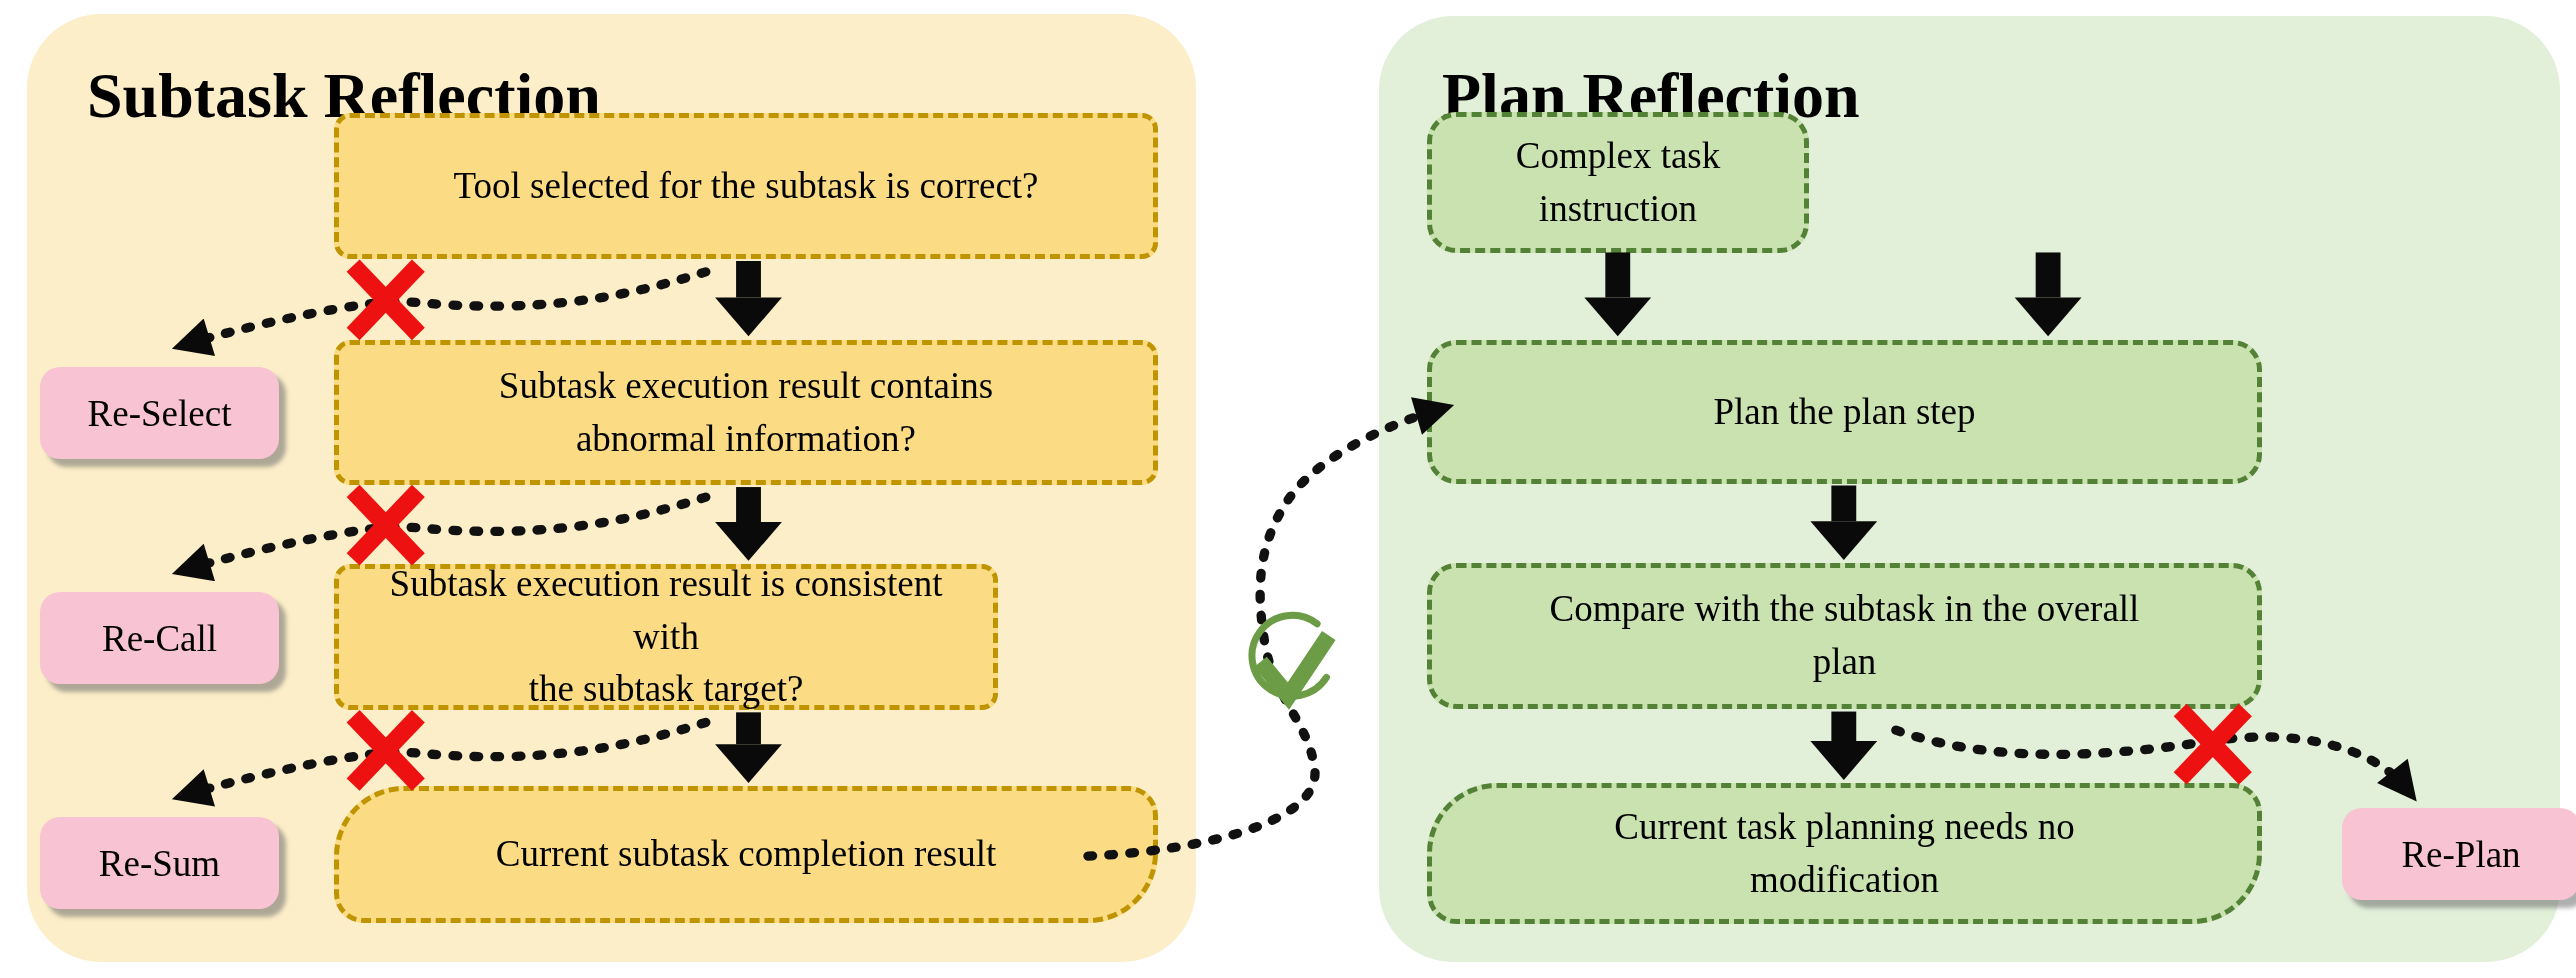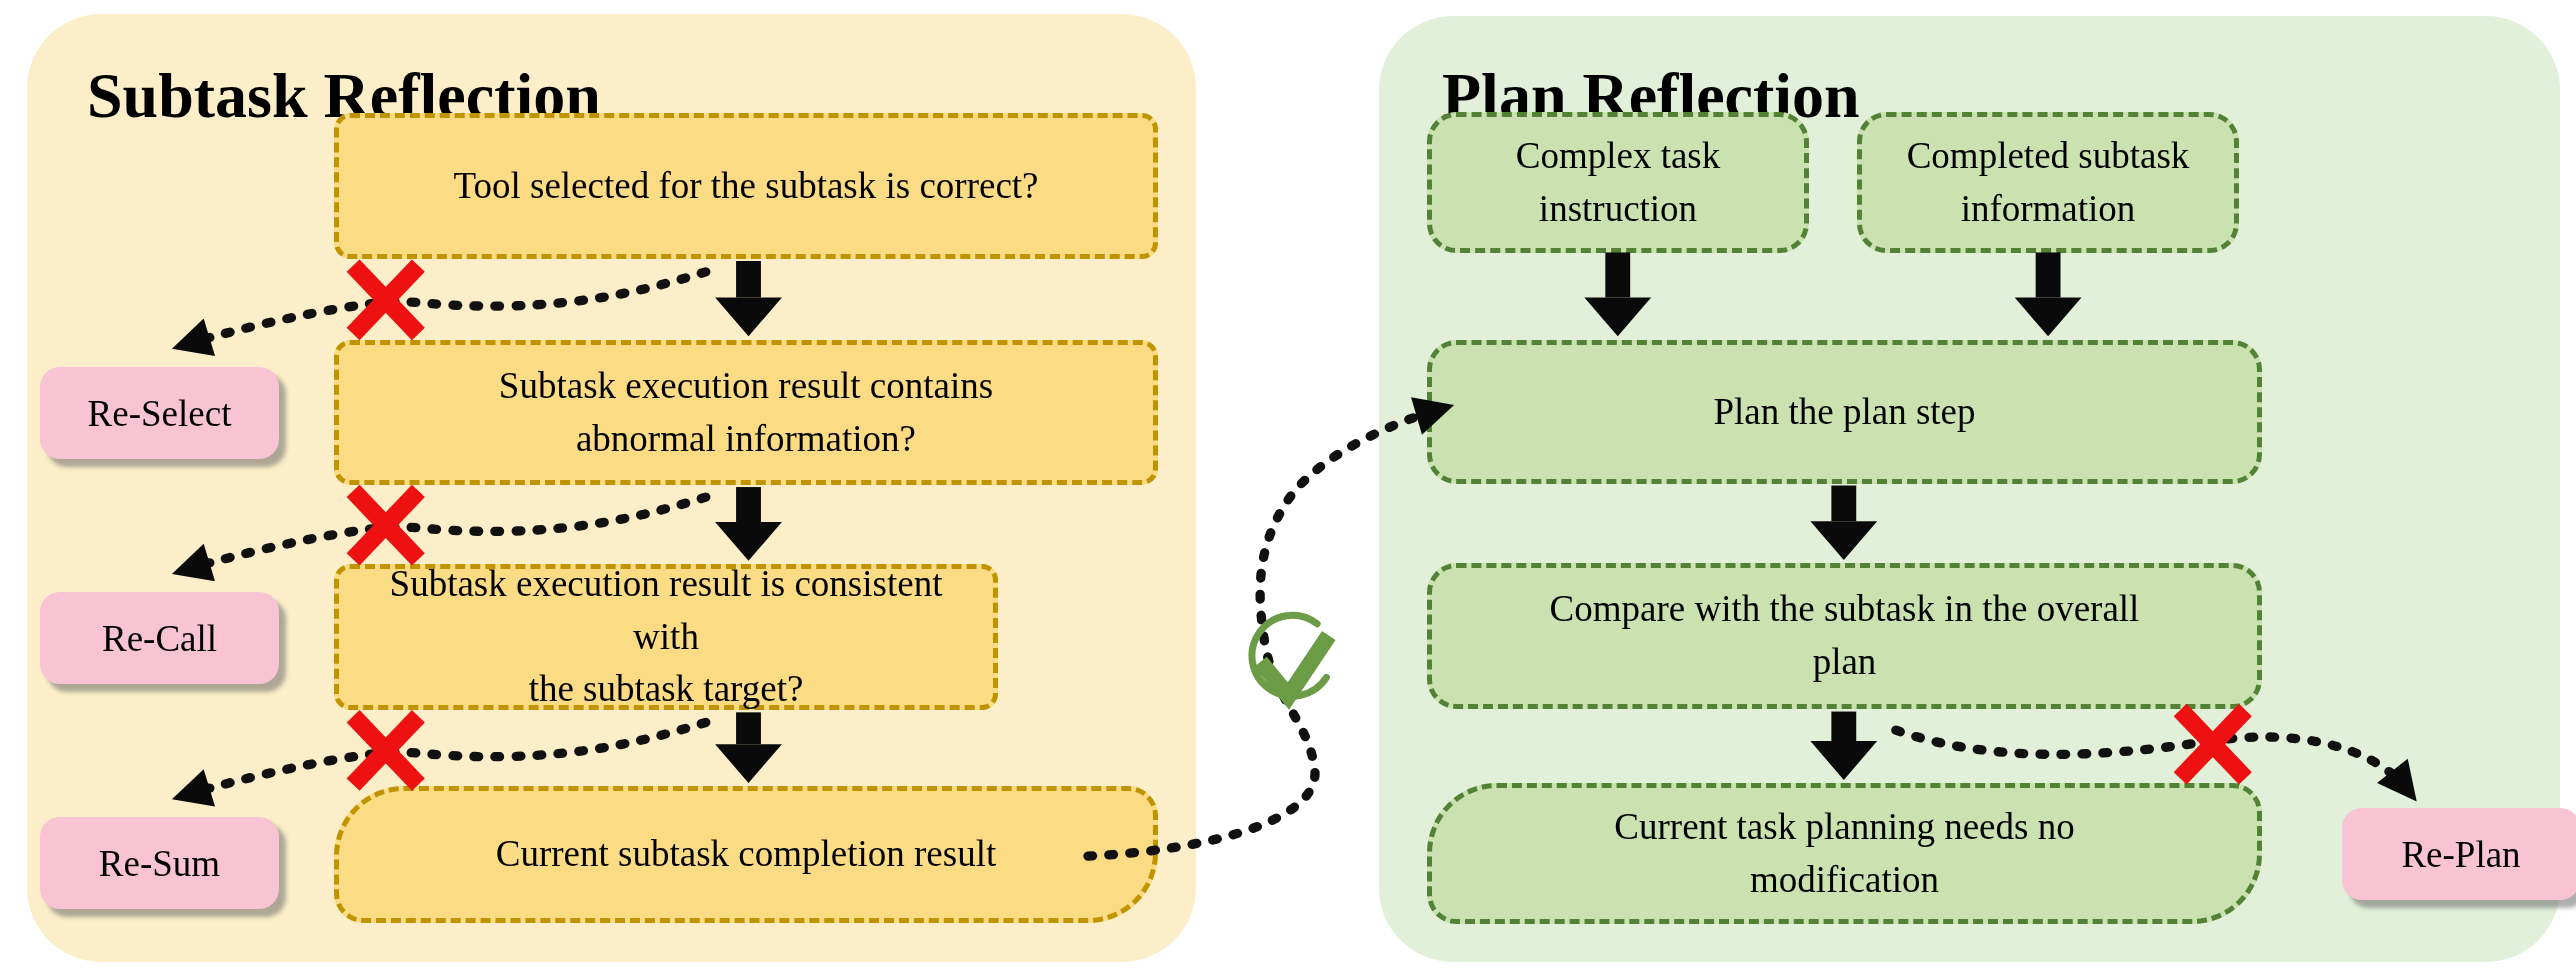--- a/index.html
+++ b/index.html
@@ -61,22 +61,20 @@
 
   <div class="plabel" style="left:40px;top:367px;width:239px;height:92px;">Re-Select</div>
   <div class="plabel" style="left:40px;top:592px;width:239px;height:92px;">Re-Call</div>
   <div class="plabel" style="left:40px;top:817px;width:239px;height:92px;">Re-Sum</div>
 
   <div class="panel panel-right"></div>
   <div class="panel-title title-right">Plan Reflection</div>
 
   <div class="node gbox" style="left:1427px;top:112px;width:382px;height:141px;padding:0 15.5px;">Complex task
 instruction</div>
-  <div class="node gbox" style="left:1857px;top:112px;width:382px;height:141px;padding:0 15.5px;">Completed subtask
-information</div>
   <div class="node gbox" style="left:1427px;top:340px;width:835px;height:144px;">Plan the plan step</div>
   <div class="node gbox" style="left:1427px;top:563px;width:835px;height:146px;">Compare with the subtask in the overall
 plan</div>
   <div class="node gbox corner-alt" style="left:1427px;top:783px;width:835px;height:141px;">Current task planning needs no
 modification</div>
 
   <div class="plabel" style="left:2294px;top:808px;width:238px;height:92px;margin-left:48px;">Re-Plan</div>
 
   <svg class="overlay" width="2576" height="978" viewBox="0 0 3315 1259">
     <defs>

